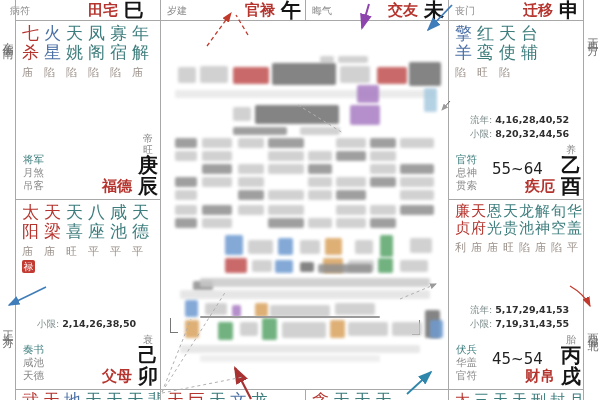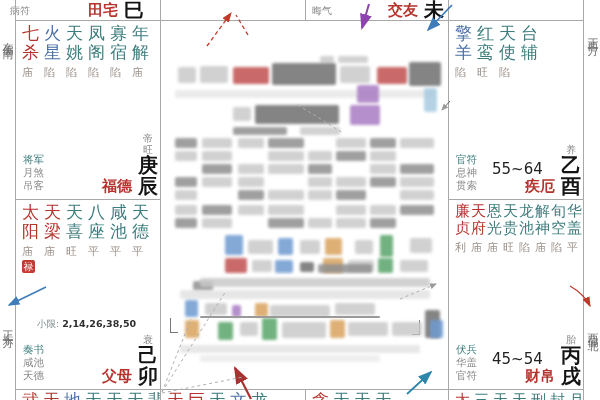--- a/index.html
+++ b/index.html
@@ -69,24 +69,34 @@
   <div class="compass" style="left:1px;top:33px">东偏南</div>
   <div class="compass" style="left:1px;top:322px">正东方</div>
   <div class="compass" style="left:586px;top:30px">正西方</div>
   <div class="compass" style="left:586px;top:325px">西偏北</div>
 
   <div class="bandseg" style="left:3px;width:145px">
     <span class="band-god">病符</span>
     <span class="band-name">田宅</span>
     <span class="band-branch">巳</span>
   </div>
+  <div class="bandseg" style="left:160px;width:145px">
+    <span class="band-god">岁建</span>
+    <span class="band-name">官禄</span>
+    <span class="band-branch">午</span>
+  </div>
   <div class="bandseg" style="left:305px;width:143px">
     <span class="band-god">晦气</span>
     <span class="band-name">交友</span>
     <span class="band-branch">未</span>
+  </div>
+  <div class="bandseg" style="left:448px;width:135px">
+    <span class="band-god">丧门</span>
+    <span class="band-name">迁移</span>
+    <span class="band-branch">申</span>
   </div>
 
   <div class="palace" style="left:15px;top:20px;width:145px;height:179px">
     <div class="stars">
         <div class="star-col">
           <div class="sc c-red">七</div>
           <div class="sc c-red">杀</div>
           <div class="status">庙</div>
         </div>
         <div class="star-col">
@@ -152,20 +162,22 @@
           <div class="sc c-teal">使</div>
           <div class="status">陷</div>
         </div>
         <div class="star-col">
           <div class="sc c-teal">台</div>
           <div class="sc c-teal">辅</div>
           <div class="status"></div>
         </div>
       </div>
     <div class="numbers">
+        <div class="numline"><span class="numlab">流年: </span><span class="numval">4,16,28,40,52</span></div>
+        <div class="numline"><span class="numlab">小限: </span><span class="numval">8,20,32,44,56</span></div>
       </div>
     <div class="gods">
         <div>官符</div>
         <div>息神</div>
         <div>贯索</div>
       </div>
     <div class="range">55~64</div>
     <div class="pname">疾厄</div>
     <div class="stagecol">
       <div class="stage">
@@ -267,20 +279,24 @@
         <div class="star-col">
           <div class="sc c-teal">旬</div>
           <div class="sc c-teal">空</div>
           <div class="status">陷</div>
         </div>
         <div class="star-col">
           <div class="sc c-teal">华</div>
           <div class="sc c-teal">盖</div>
           <div class="status">平</div>
         </div>
+      </div>
+    <div class="numbers">
+        <div class="numline"><span class="numlab">流年: </span><span class="numval">5,17,29,41,53</span></div>
+        <div class="numline"><span class="numlab">小限: </span><span class="numval">7,19,31,43,55</span></div>
       </div>
     <div class="gods">
         <div>伏兵</div>
         <div>华盖</div>
         <div>官符</div>
       </div>
     <div class="range">45~54</div>
     <div class="pname">财帛</div>
     <div class="stagecol">
       <div class="stage">

